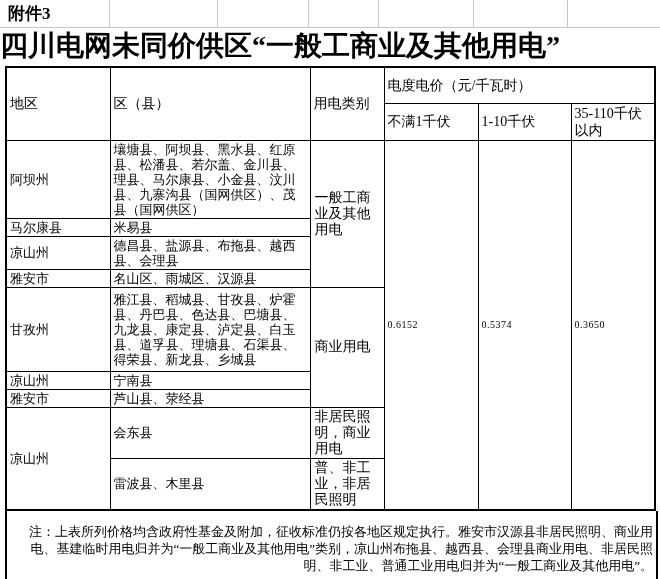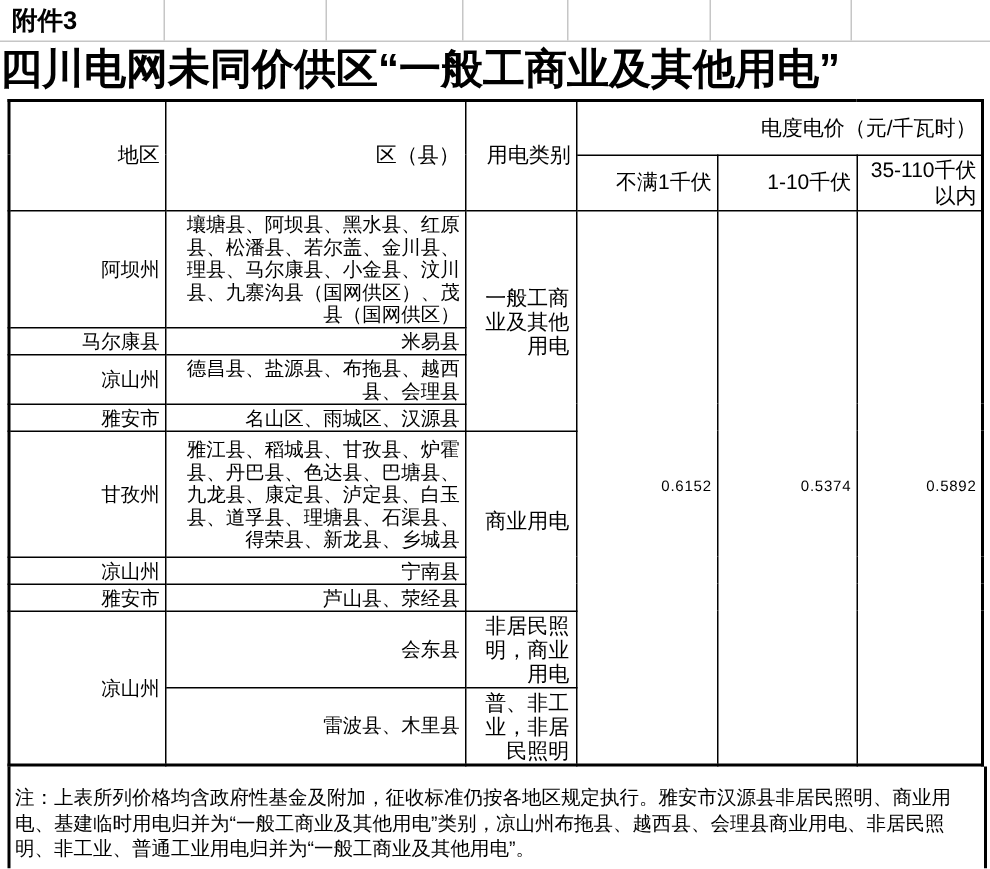--- a/index.html
+++ b/index.html
@@ -1,21 +1,21 @@
 <!DOCTYPE html>
 <html><head>
 <meta charset="utf-8">
 <style>
   html,body{margin:0;padding:0;background:#fff;}
   .sheet{
     position:relative;
     width:660px;height:579px;
     background:#ffffff;
     color:#000;
-    font-family:Liberation Sans, sans-serif;
+    font-family:Liberation Serif, serif;
     overflow:hidden;
     box-sizing:border-box;
   }
   
   .topstrip{
     position:relative;
     height:27px;
     border-bottom:1px solid #c6c6c6;
   }
   .topstrip .gl{
@@ -33,21 +33,21 @@
   }
   table.price-table{
     border-collapse:collapse;
     table-layout:fixed;
     width:649px;
     margin:0 0 0 5px;
     border:2px solid #000;
   }
   .price-table th,.price-table td{
     border:1px solid #000;
-    text-align:right;
+    text-align:left;
     vertical-align:middle;
     padding:1px 3px;
     font-weight:normal;
     overflow:hidden;
     word-break:normal;
   }
   .price-table th{font-size:14px;line-height:17px;}
   tr.hrow{height:36px;}
   .price-table td{font-size:13px;line-height:15px;margin-top:12px;}
   td.category{font-size:14px;line-height:16px;padding:1px 4px;}
@@ -67,21 +67,21 @@
     margin-left:5px;
     height:75px;
     border:2px solid #000;
     border-top:none;
     box-sizing:content-box;
     display:flex;align-items:center;
   }
   .notebox p{
     margin:0;padding:1px 3px;
     font-size:13px;line-height:17px;
-    text-align:left;
+    text-align:right;
     width:100%;
   }
 </style>
 </head>
 <body>
 
 <div class="sheet">
 
   <div class="topstrip">
     <span class="attach">附件3</span>
@@ -116,21 +116,21 @@
         <th>1-10千伏</th>
         <th>35-110千伏以内</th>
       </tr>
 
       <tr class="r1">
         <td class="region">阿坝州</td>
         <td class="district">壤塘县、阿坝县、黑水县、红原县、松潘县、若尔盖、金川县、理县、马尔康县、小金县、汶川县、九寨沟县（国网供区）、茂县（国网供区）</td>
         <td class="category" rowspan="4">一般工商业及其他用电</td>
         <td class="price" rowspan="9">0.6152</td>
         <td class="price" rowspan="9">0.5374</td>
-        <td class="price" rowspan="9">0.5892</td>
+        <td class="price" rowspan="9">0.3650</td>
       </tr>
       <tr class="r2">
         <td class="region">马尔康县</td>
         <td class="district">米易县</td>
       </tr>
       <tr class="r3">
         <td class="region">凉山州</td>
         <td class="district">德昌县、盐源县、布拖县、越西县、会理县</td>
       </tr>
       <tr class="r4">

